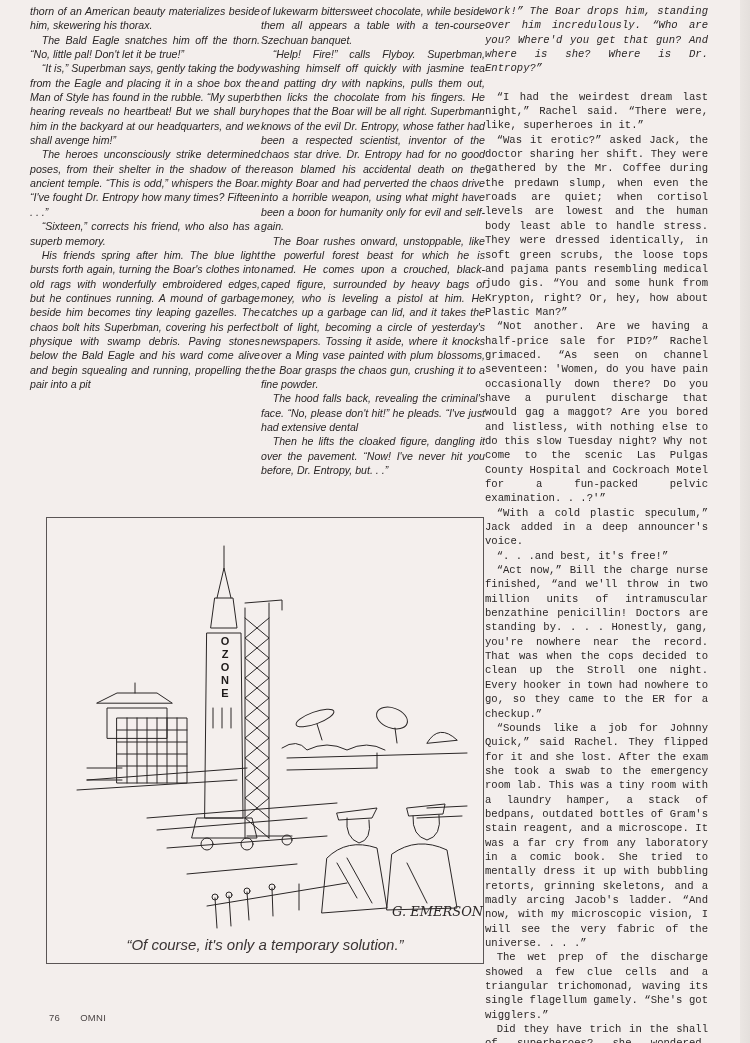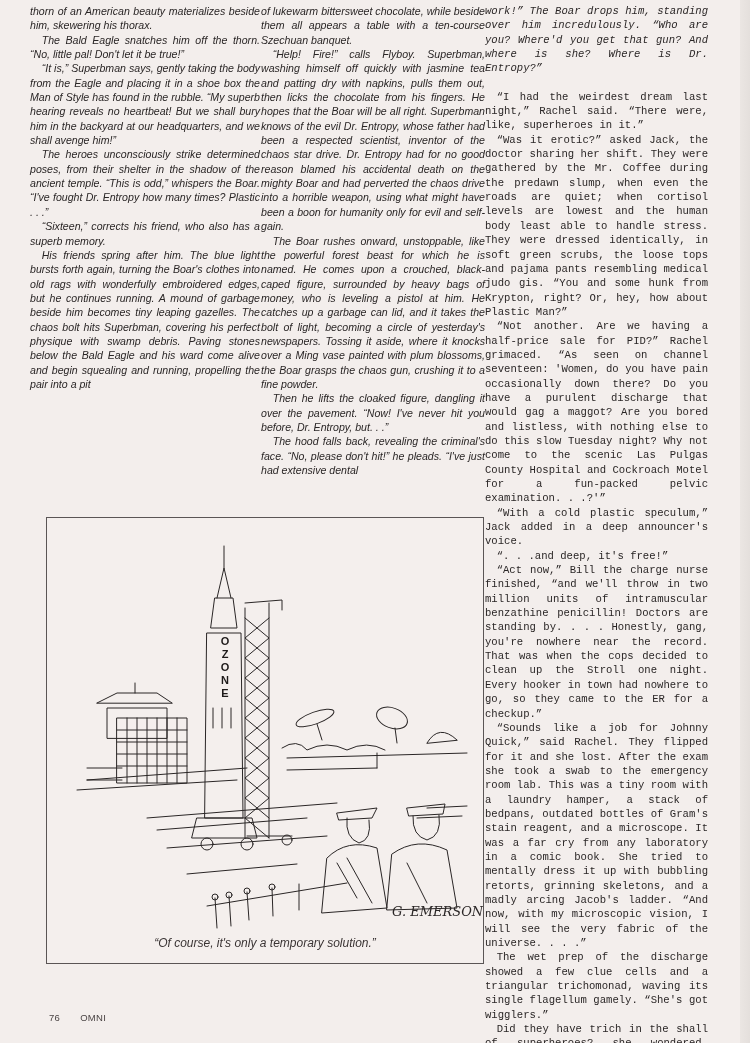--- a/index.html
+++ b/index.html
@@ -33,62 +33,62 @@
     position: absolute;
     left: 46px; top: 517px;
     width: 438px; height: 447px;
     border: 1px solid #5a5555;
     box-sizing: border-box;
     background: #f4efed;
   }
   .cartoon-frame svg { position: absolute; left: 0; top: 0; }
   .caption {
     position: absolute; left: 0; right: 0; top: 418px;
-    text-align: center; font-style: italic; font-size: 12px; color: #3a3434;
+    text-align: center; font-style: italic; font-size: 15px; color: #3a3434;
   }
   .folio {
     position: absolute; top: 1012px; left: 49px;
     font-size: 9.5px; color: #4a4444; letter-spacing: 0.3px;
   }
   .folio span { margin-right: 20px; }
   .continued {
     position: absolute; top: 1012px; left: 484px;
     font-size: 8.5px; color: #4a4444; letter-spacing: 0.2px; margin-top: 44px;
   }
 </style>
 </head>
 <body>
 
 <div class="page-edge"></div>
 
 <div id="col1" class="col italic">
   <p class="noindent">thorn of an American beauty materializes beside him, skewering his thorax.</p>
   <p>The Bald Eagle snatches him off the thorn. “No, little pal! Don't let it be true!”</p>
   <p>“It is,” Superbman says, gently taking the body from the Eagle and placing it in a shoe box the Man of Style has found in the rubble. “My superb hearing reveals no heartbeat! But we shall bury him in the backyard at our headquarters, and we shall avenge him!”</p>
-  <p>The heroes unconsciously strike determined poses, from their shelter in the shadow of the ancient temple. “This is odd,” whispers the Boar. “I've fought Dr. Entropy how many times? Plastic . . .”</p>
+  <p>The heroes unconsciously strike determined poses, from their shelter in the shadow of the ancient temple. “This is odd,” whispers the Boar. “I've fought Dr. Entropy how many times? Fifteen . . .”</p>
   <p>“Sixteen,” corrects his friend, who also has a superb memory.</p>
   <p>His friends spring after him. The blue light bursts forth again, turning the Boar's clothes into old rags with wonderfully embroidered edges, but he continues running. A mound of garbage beside him becomes tiny leaping gazelles. The chaos bolt hits Superbman, covering his perfect physique with swamp debris. Paving stones below the Bald Eagle and his ward come alive and begin squealing and running, propelling the pair into a pit</p>
 </div>
 
 <div id="col2" class="col italic">
   <p class="noindent">of lukewarm bittersweet chocolate, while beside them all appears a table with a ten-course Szechuan banquet.</p>
   <p>“Help! Fire!” calls Flyboy. Superbman, washing himself off quickly with jasmine tea and patting dry with napkins, pulls them out, then licks the chocolate from his fingers. He hopes that the Boar will be all right. Superbman knows of the evil Dr. Entropy, whose father had been a respected scientist, inventor of the chaos star drive. Dr. Entropy had for no good reason blamed his accidental death on the mighty Boar and had perverted the chaos drive into a horrible weapon, using what might have been a boon for humanity only for evil and self-gain.</p>
   <p>The Boar rushes onward, unstoppable, like the powerful forest beast for which he is named. He comes upon a crouched, black-caped figure, surrounded by heavy bags of money, who is leveling a pistol at him. He catches up a garbage can lid, and it takes the bolt of light, becoming a circle of yesterday's newspapers. Tossing it aside, where it knocks over a Ming vase painted with plum blossoms, the Boar grasps the chaos gun, crushing it to a fine powder.</p>
+  <p>The hood falls back, revealing the criminal's face. “No, please don't hit!” he pleads. “I've just had extensive dental</p>
   <p>Then he lifts the cloaked figure, dangling it over the pavement. “Now! I've never hit you before, Dr. Entropy, but. . .”</p>
-  <p>The hood falls back, revealing the criminal's face. “No, please don't hit!” he pleads. “I've just had extensive dental</p>
 </div>
 
 <div id="col3" class="col">
   <p class="noindent italic">work!” The Boar drops him, standing over him incredulously. “Who are you? Where'd you get that gun? And where is she? Where is Dr. Entropy?”</p>
   <div class="gap"></div>
   <p>“I had the weirdest dream last night,” Rachel said. “There were, like, superheroes in it.”</p>
   <p>“Was it erotic?” asked Jack, the doctor sharing her shift. They were gathered by the Mr. Coffee during the predawn slump, when even the roads are quiet; when cortisol levels are lowest and the human body least able to handle stress. They were dressed identically, in soft green scrubs, the loose tops and pajama pants resembling medical judo gis. “You and some hunk from Krypton, right? Or, hey, how about Plastic Man?”</p>
   <p>“Not another. Are we having a half-price sale for PID?” Rachel grimaced. “As seen on channel seventeen: 'Women, do you have pain occasionally down there? Do you have a purulent discharge that would gag a maggot? Are you bored and listless, with nothing else to do this slow Tuesday night? Why not come to the scenic Las Pulgas County Hospital and Cockroach Motel for a fun-packed pelvic examination. . .?'”</p>
   <p>“With a cold plastic speculum,” Jack added in a deep announcer's voice.</p>
-  <p>“. . .and deep, it's free!”</p>
+  <p>“. . .and best, it's free!”</p>
   <p>“Act now,” Bill the charge nurse finished, “and we'll throw in two million units of intramuscular benzathine penicillin! Doctors are standing by. . . . Honestly, gang, you're nowhere near the record. That was when the cops decided to clean up the Stroll one night. Every hooker in town had nowhere to go, so they came to the ER for a checkup.”</p>
   <p>“Sounds like a job for Johnny Quick,” said Rachel. They flipped for it and she lost. After the exam she took a swab to the emergency room lab. This was a tiny room with a laundry hamper, a stack of bedpans, outdated bottles of Gram's stain reagent, and a microscope. It was a far cry from any laboratory in a comic book. She tried to mentally dress it up with bubbling retorts, grinning skeletons, and a madly arcing Jacob's ladder. “And now, with my microscopic vision, I will see the very fabric of the universe. . . .”</p>
   <p>The wet prep of the discharge showed a few clue cells and a triangular trichomonad, waving its single flagellum gamely. “She's got wigglers.”</p>
   <p>Did they have trich in the shall of superheroes? she wondered. Surely not. Surely people who could fly to the stars without spaceships, people who could become invincible or incredibly strong, who could see the future or eat</p>
 </div>
 
 <div class="cartoon-frame">
   <svg width="436" height="445" viewBox="0 0 436 445" fill="none" stroke="#2a2626" stroke-width="1" stroke-linecap="round">
 
     <g>

